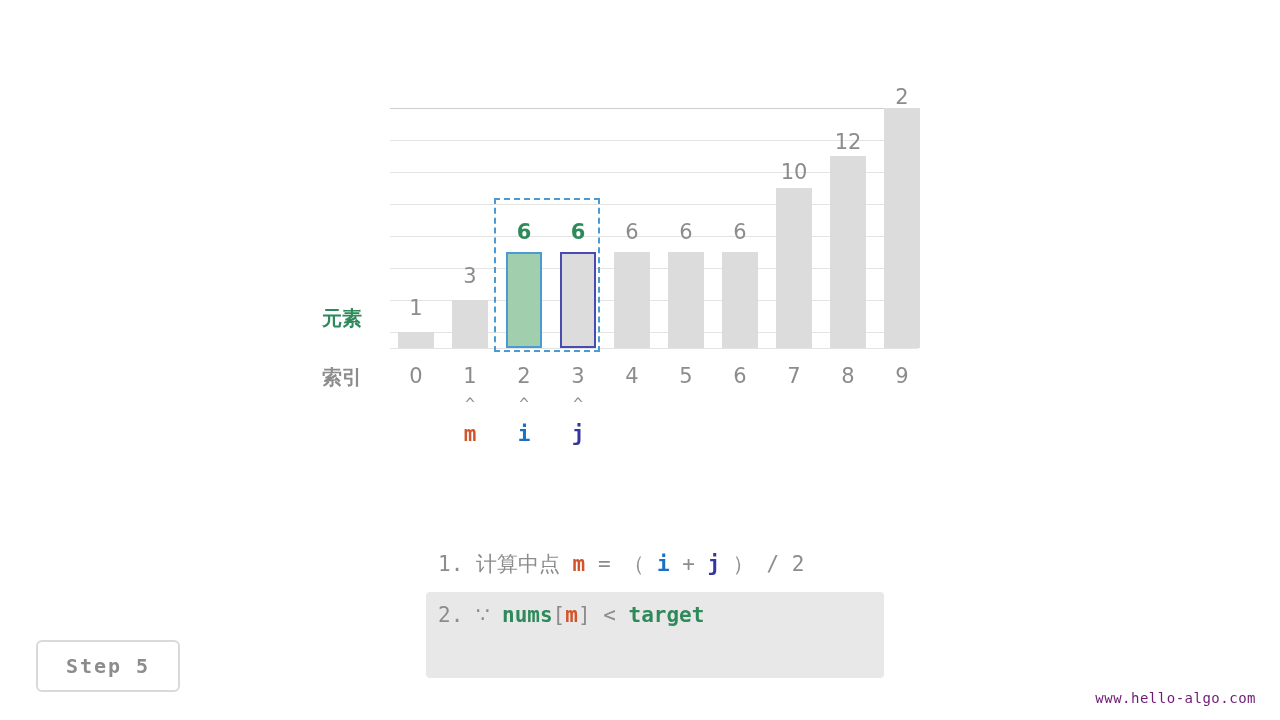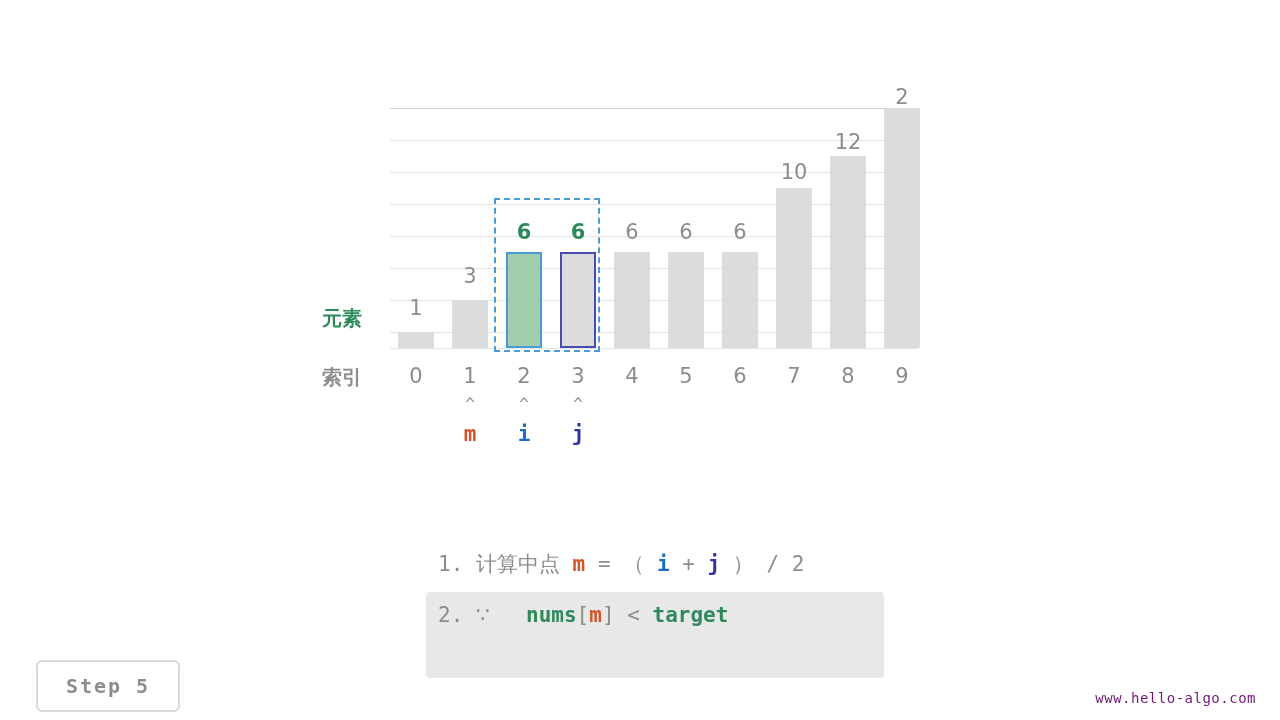--- a/index.html
+++ b/index.html
@@ -178,42 +178,41 @@
     color: #8c8c8c;
     font-family: "DejaVu Sans Mono", "Liberation Mono", monospace;
     white-space: nowrap;
   }
   .line-2 .zh, .line-3 .zh {
     font-family: "DejaVu Sans", "Liberation Sans", sans-serif;
   }
   .tk-m { color: #d2542a; font-weight: bold; }
   .tk-i { color: #1b6fc4; font-weight: bold; }
   .tk-j { color: #3434a4; font-weight: bold; }
-  .tk-nums { color: #2f8a5b; font-weight: bold; margin-left: 24px; }
+  .tk-nums { color: #2f8a5b; font-weight: bold; }
   .tk-target { color: #2f8a5b; font-weight: bold; }
 
   
   .step-badge {
     position: absolute;
     left: 36px;
     top: 640px;
     width: 144px;
     height: 52px;
     border: 2px solid #d9d9d9;
     border-radius: 6px;
     box-sizing: border-box;
     display: flex;
     align-items: center;
     justify-content: center;
     font-size: 20px;
     font-weight: bold;
     letter-spacing: 2px;
     color: #8c8c8c;
     font-family: "DejaVu Sans Mono", "Liberation Mono", monospace;
-    margin-top: 20px;
   }
 
   
   .watermark {
     position: absolute;
     right: 24px;
     bottom: 14px;
     font-size: 14px;
     color: #701a75;
     font-family: "DejaVu Sans Mono", "Liberation Mono", monospace;

